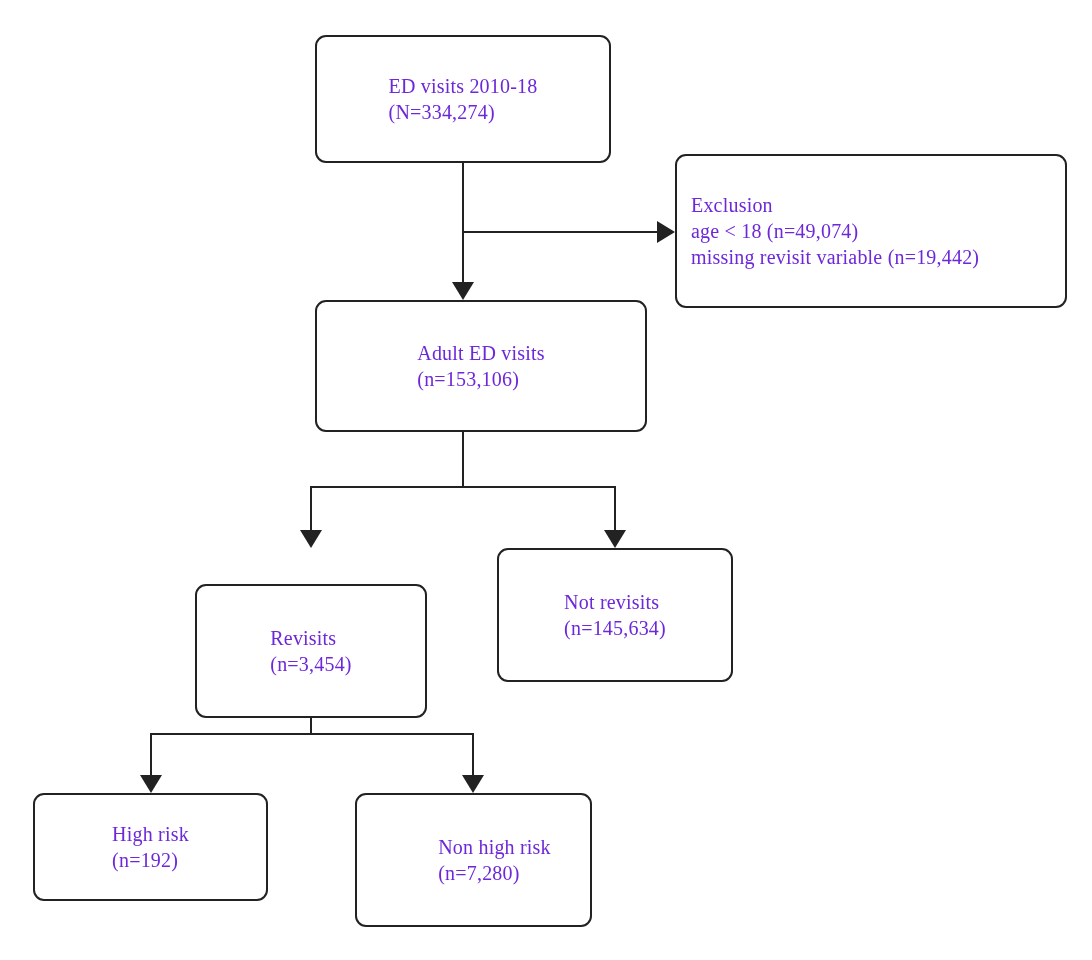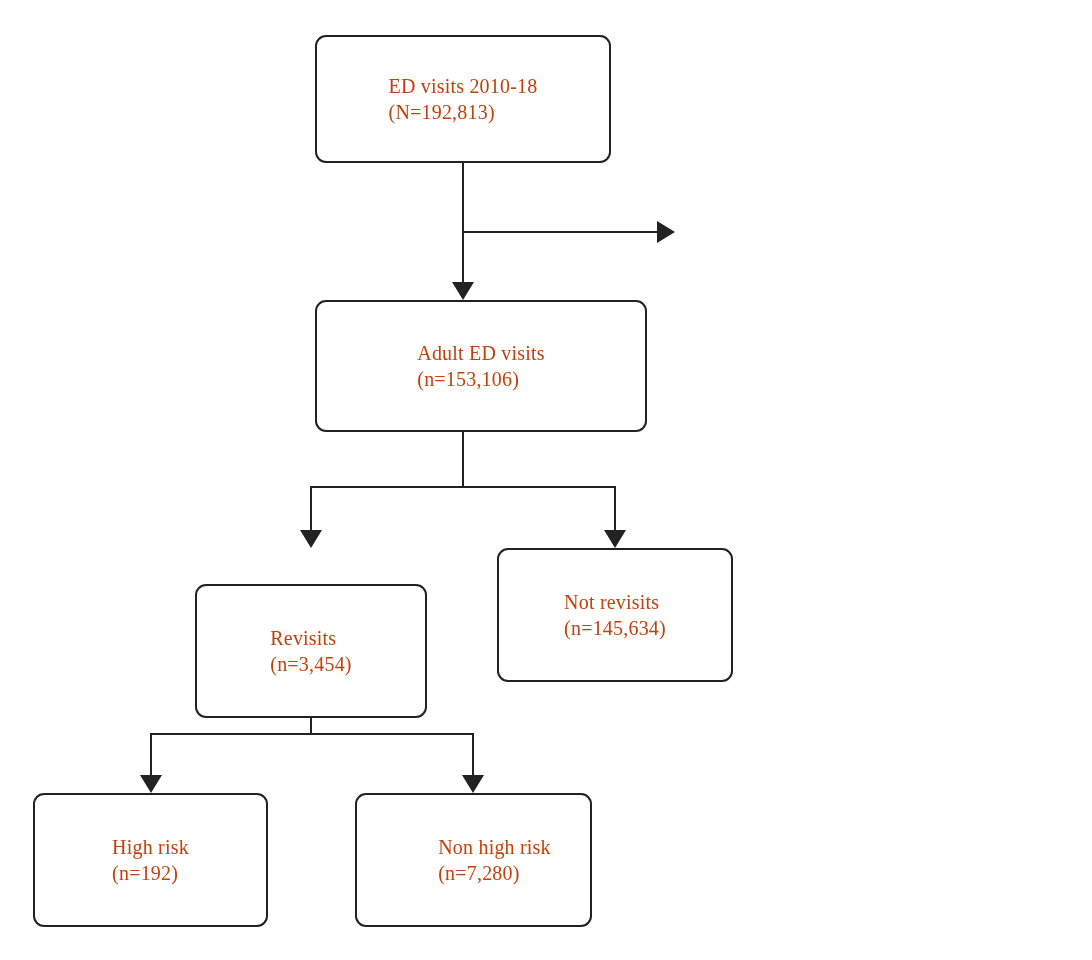--- a/index.html
+++ b/index.html
@@ -6,21 +6,21 @@
     margin: 0;
     padding: 0;
     background: #ffffff;
   }
   #canvas {
     position: relative;
     width: 1092px;
     height: 960px;
     background: #ffffff;
     font-family: "Liberation Serif", "DejaVu Serif", serif;
-    color: #c2410c;
+    color: #6d28d9;
     overflow: hidden;
   }
   .node {
     position: absolute;
     box-sizing: border-box;
     background: #ffffff;
     border: 2px solid #222222;
     border-radius: 11px;
     display: flex;
     align-items: center;
@@ -58,21 +58,21 @@
     border-bottom: 11px solid transparent;
     border-left: 18px solid #222222;
   }
 
   
   #box-ed-visits       { left: 315px; top: 35px;  width: 296px; height: 128px; }
   #box-exclusion       { left: 675px; top: 154px; width: 392px; height: 154px; }
   #box-adult-ed-visits { left: 315px; top: 300px; width: 332px; height: 132px; }
   #box-revisits        { left: 195px; top: 548px; width: 232px; height: 134px; margin-top: 36px; }
   #box-not-revisits    { left: 497px; top: 548px; width: 236px; height: 134px; }
-  #box-high-risk       { left: 33px;  top: 793px; width: 235px; height: 134px; }
+  #box-high-risk       { left: 33px;  top: 793px; width: 235px; height: 108px; }
   #box-non-high-risk   { left: 355px; top: 793px; width: 237px; height: 134px; padding-left: 42px; }
 
   
   #seg-top-down        { left: 462px; top: 163px; width: 2px;   height: 123px; }
   #seg-exclusion-h     { left: 462px; top: 231px; width: 198px; height: 2px; }
   #seg-adult-down      { left: 462px; top: 432px; width: 2px;   height: 56px; }
   #seg-split1-h        { left: 310px; top: 486px; width: 306px; height: 2px; }
   #seg-split1-left-v   { left: 310px; top: 486px; width: 2px;   height: 48px; }
   #seg-split1-right-v  { left: 614px; top: 486px; width: 2px;   height: 48px; }
   #seg-revisits-down   { left: 310px; top: 682px; width: 2px;   height: 53px; }
@@ -106,24 +106,31 @@
   <div class="arrow-down" id="arrow-into-adult"></div>
   <div class="arrow-right" id="arrow-into-exclusion"></div>
   <div class="arrow-down" id="arrow-into-revisits"></div>
   <div class="arrow-down" id="arrow-into-not-revisits"></div>
   <div class="arrow-down" id="arrow-into-high-risk"></div>
   <div class="arrow-down" id="arrow-into-non-high-risk"></div>
 
   <div class="node" id="box-ed-visits">
     <div class="text-block">
       <div>ED visits 2010-18</div>
-      <div>(N=192,813)</div>
+      <div>(N=334,274)</div>
     </div>
   </div>
 
+  <div class="node left-pad" id="box-exclusion">
+    <div class="text-block">
+      <div>Exclusion</div>
+      <div>age &lt; 18 (n=49,074)</div>
+      <div>missing revisit variable (n=19,442)</div>
+    </div>
+  </div>
 
   <div class="node" id="box-adult-ed-visits">
     <div class="text-block">
       <div>Adult ED visits</div>
       <div>(n=153,106)</div>
     </div>
   </div>
 
   <div class="node" id="box-revisits">
     <div class="text-block">

